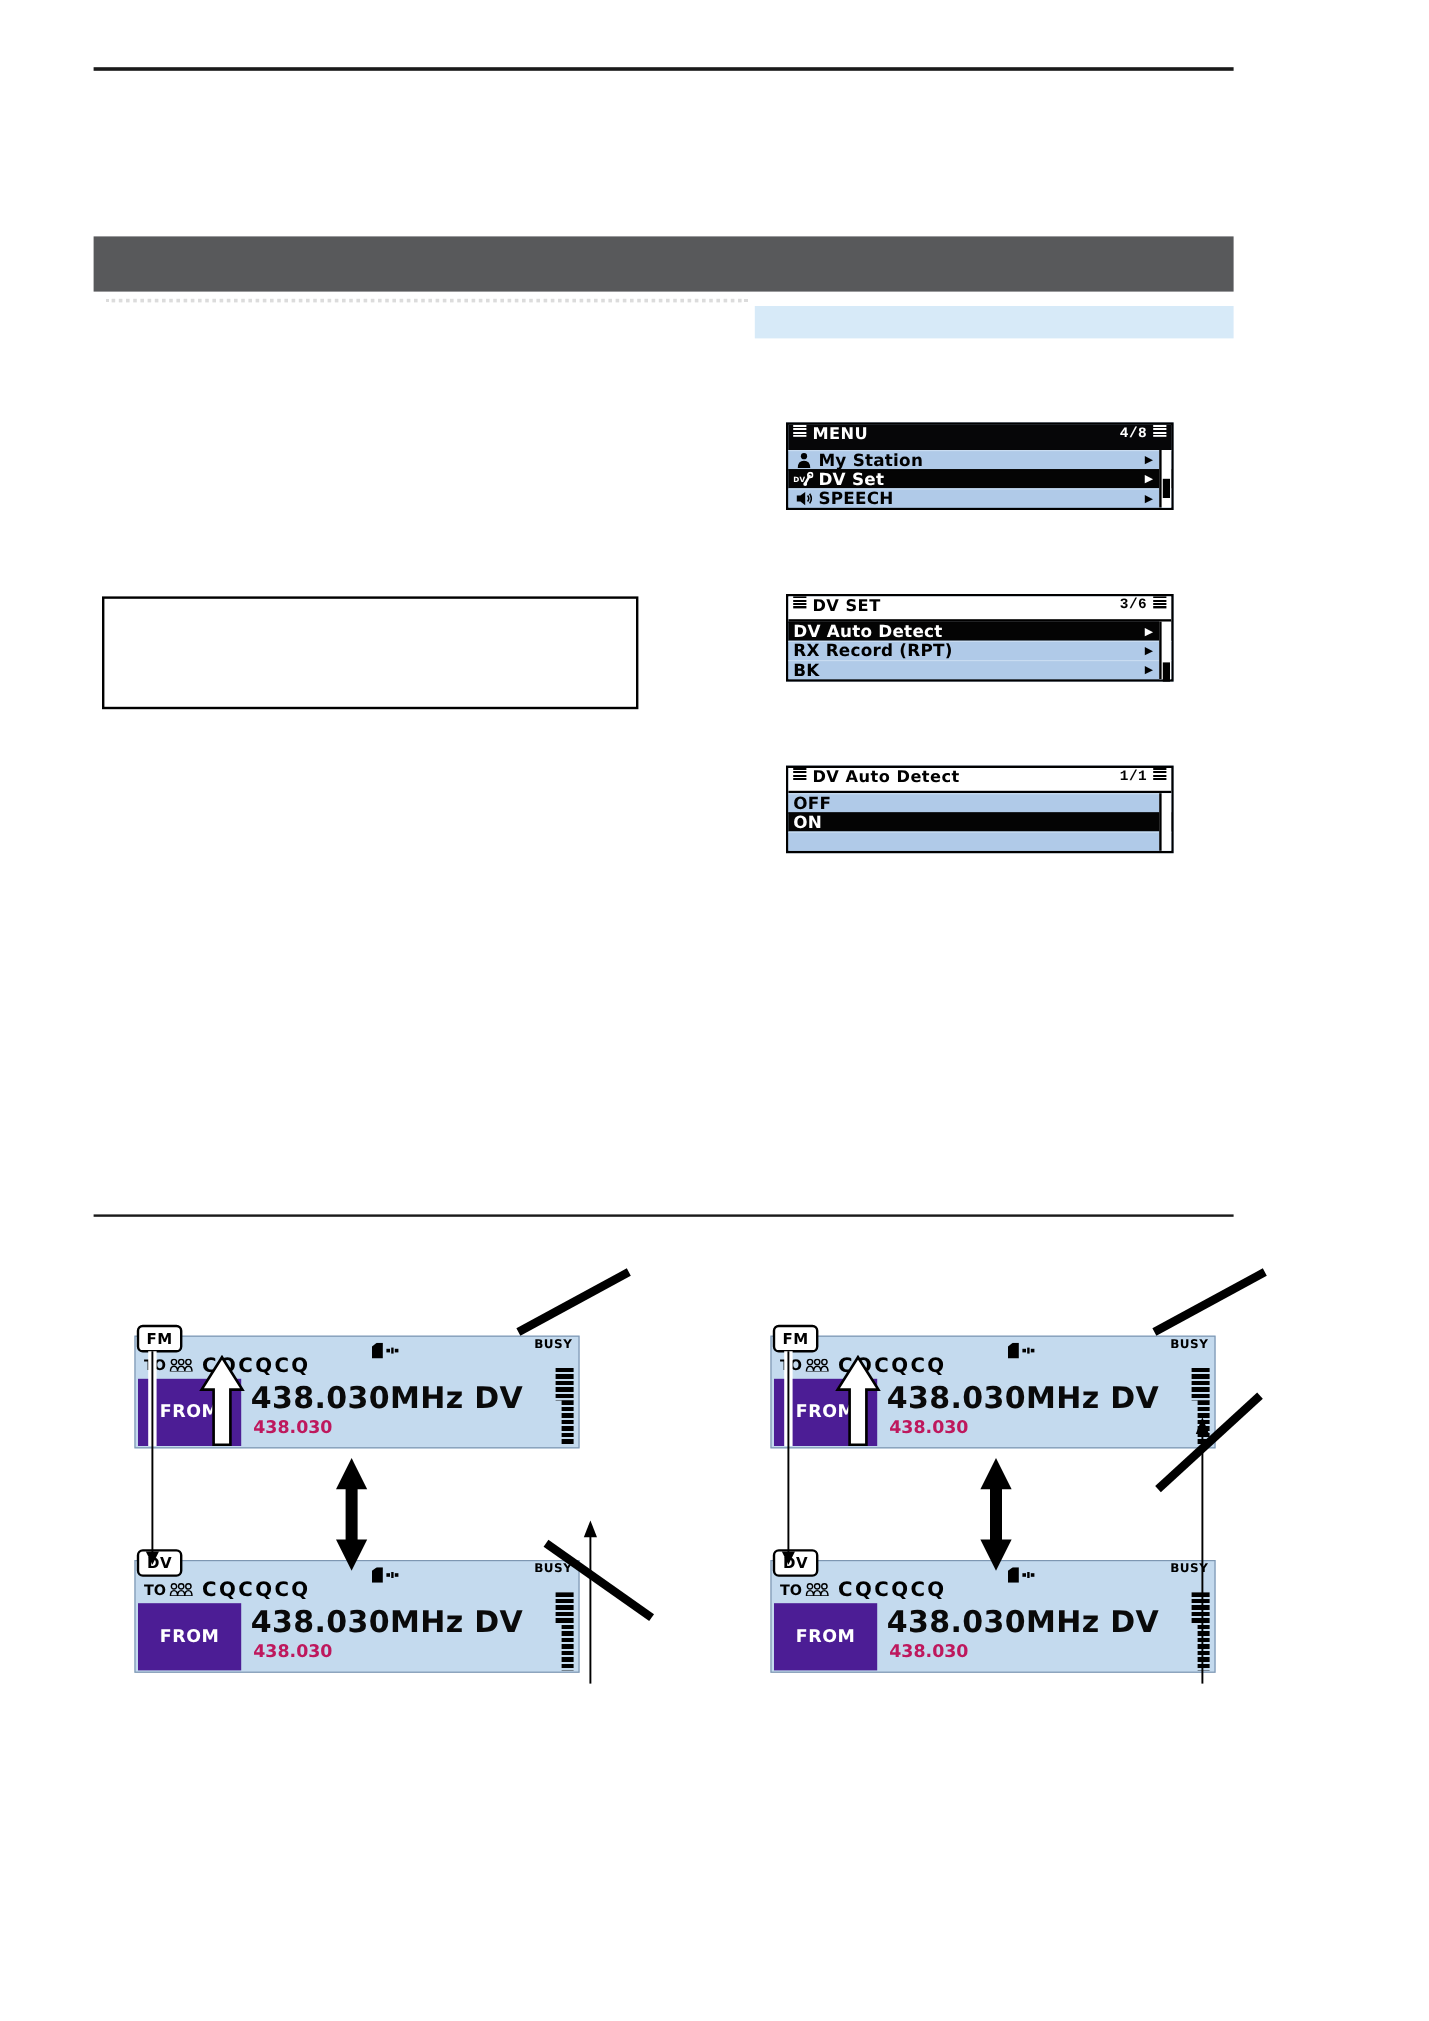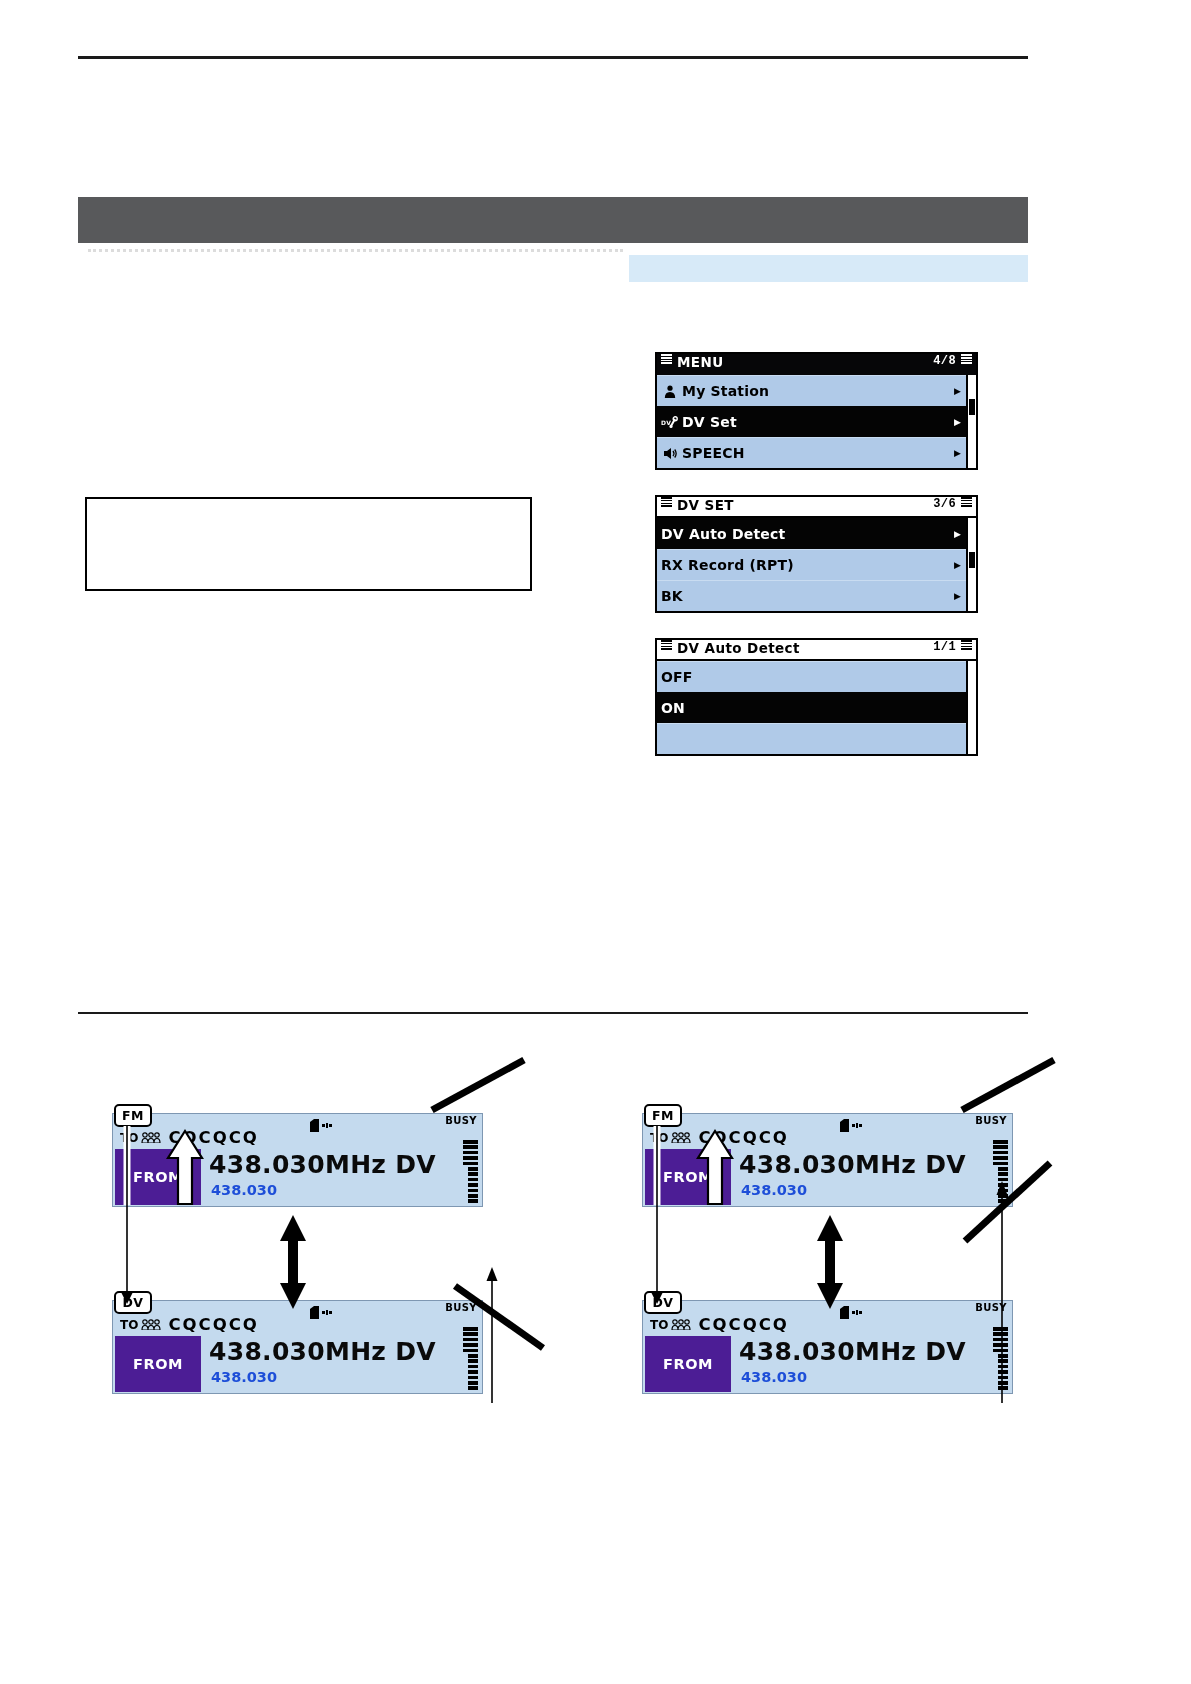--- a/index.html
+++ b/index.html
@@ -18,21 +18,21 @@
   .screen{position:absolute;width:323px;border:2px solid #000;background:#b0cae8;box-sizing:border-box;}
   .scr-title{height:21px;display:flex;align-items:flex-start;gap:5px;padding:0 4px;
              font-size:13.5px;font-weight:600;letter-spacing:.4px;box-sizing:border-box;}
   .title-dark{background:#060608;color:#fff;}
   .title-light{background:#fff;color:#000;border-bottom:2px solid #000;}
   .scr-title .spacer{flex:1;}
   .pgnum{font-size:12px;font-weight:600;font-family:Liberation Mono, monospace;}
   .hamb{width:11px;height:10px;flex:0 0 auto;
         background:repeating-linear-gradient(to bottom,currentColor 0 1.7px,transparent 1.7px 2.8px);}
   .scr-body{position:relative;}
-  .scr-row{height:31px;display:flex;align-items:center;gap:4px;padding:0 22px 0 4px;
+  .scr-row{height:16px;display:flex;align-items:center;gap:4px;padding:0 22px 0 4px;
            font-size:14px;font-weight:600;letter-spacing:.2px;color:#000;background:#b0cae8;
            border-top:1px solid #c9dcf1;position:relative;box-sizing:border-box;}
   .row-sel{background:#040404;color:#fff;border-top:1px solid #040404;}
   .row-arrow{position:absolute;right:15px;top:50%;transform:translateY(-50%);font-size:9px;}
   .rowicon{width:17px;height:15px;flex:0 0 auto;display:flex;align-items:center;justify-content:center;}
   .scrollbar{position:absolute;right:0;top:0;bottom:0;width:10px;background:#fff;
              border-left:2px solid #000;box-sizing:border-box;}
   .sb-thumb{position:absolute;left:1px;right:1px;background:#000;}
 
   
@@ -43,21 +43,21 @@
          font-size:12.5px;font-weight:700;letter-spacing:.5px;z-index:3;}
   .busy{position:absolute;top:1px;right:5px;font-size:10px;font-weight:600;letter-spacing:.4px;}
   .sdicon{position:absolute;top:3px;left:196px;}
   .to-row{position:absolute;top:14px;left:7px;display:flex;align-items:center;gap:3px;}
   .to-lbl{font-size:12px;font-weight:600;}
   .callsign{font-size:16.5px;font-weight:600;letter-spacing:2px;margin-left:4px;}
   .from-box{position:absolute;left:2px;top:35px;width:86px;height:56px;background:#4c1d95;color:#fff;
             display:flex;align-items:center;justify-content:center;
             font-size:14.5px;font-weight:600;letter-spacing:.5px;}
   .freq{position:absolute;left:96px;top:36px;font-size:25px;font-weight:700;letter-spacing:.3px;color:#0a0a0a;}
-  .freq-sub{position:absolute;left:98px;top:68px;font-size:14.5px;font-weight:600;color:#1d4ed8;}
+  .freq-sub{position:absolute;left:98px;top:68px;font-size:14.5px;font-weight:600;color:#be185d;}
   .meter{position:absolute;right:4px;top:26px;display:flex;flex-direction:column;align-items:flex-end;}
   .m-seg{background:repeating-linear-gradient(to bottom,#000 0 3.6px,transparent 3.6px 5.4px);}
   .m-wide{width:15px;height:27px;}
   .m-narrow{width:10px;height:38px;}
 
   svg text{font-family:"DejaVu Sans",sans-serif;}
   .overlay{position:absolute;left:0;top:0;z-index:5;pointer-events:none;}
 </style>
 </head>
 <body>

